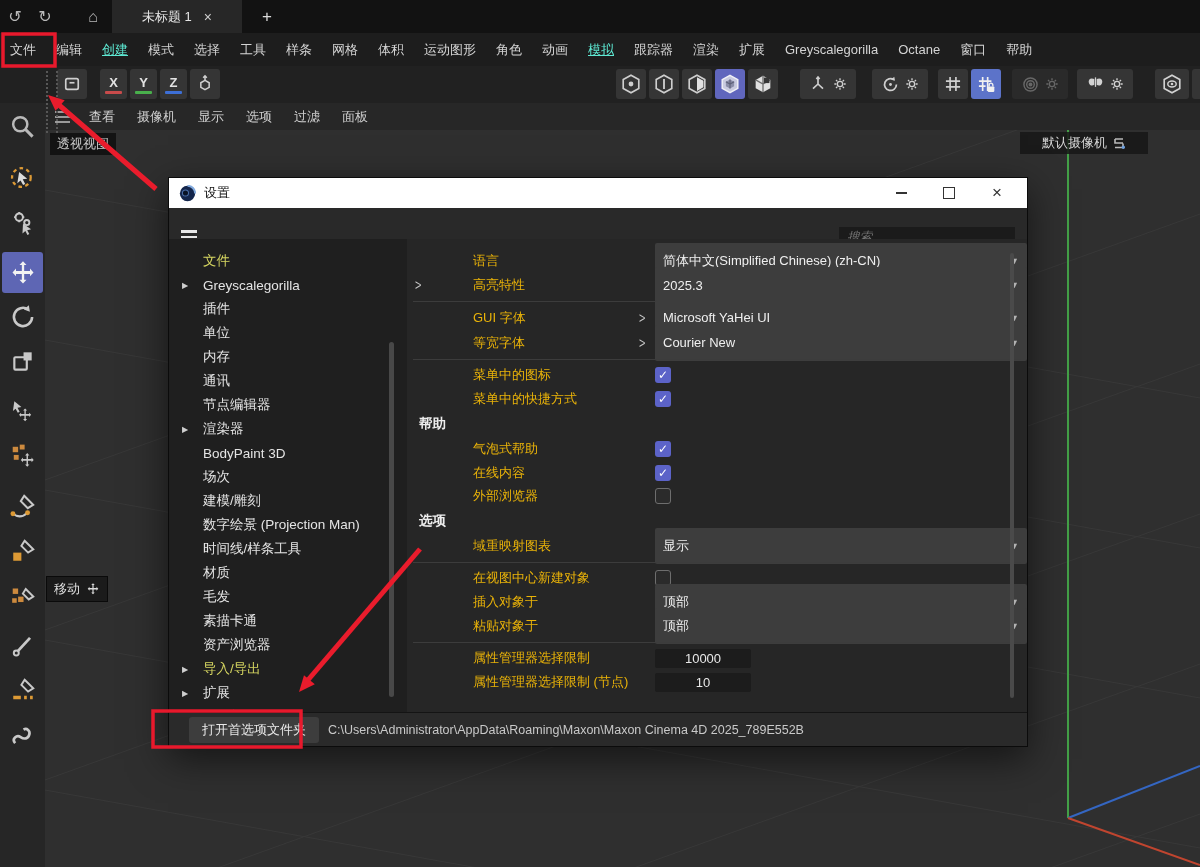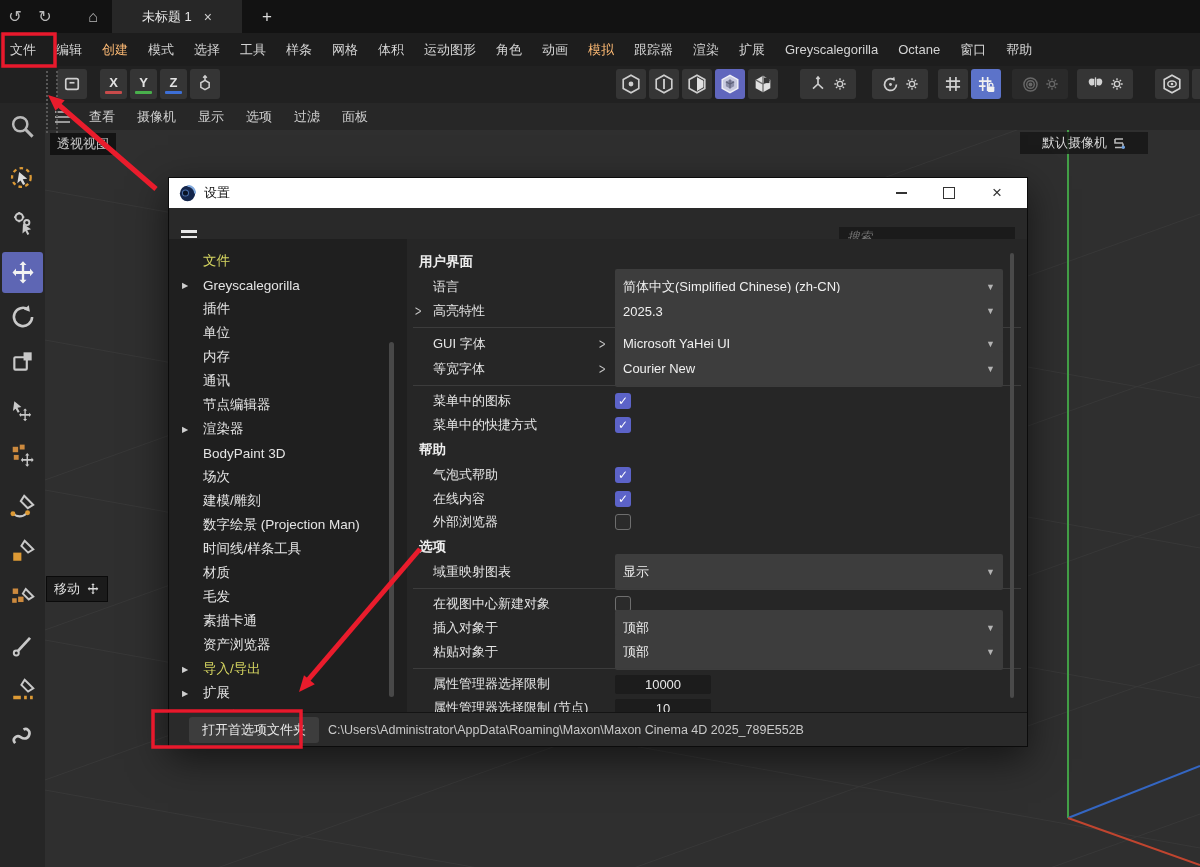--- a/index.html
+++ b/index.html
@@ -11,21 +11,21 @@
   .tbtn{width:30px;text-align:center;color:#b9b9b9;font-size:16px;line-height:33px;}
   .doc-tab{position:absolute;left:112px;top:0;height:33px;width:130px;background:#272727;
            display:flex;align-items:center;justify-content:center;gap:12px;color:#e6e6e6;font-size:13px;}
   .doc-tab .x{color:#cfcfcf;font-size:14px;}
   .addtab{position:absolute;left:252px;top:0;width:30px;line-height:33px;text-align:center;color:#dcdcdc;font-size:17px;}
 
   
   .menubar{position:absolute;left:0;top:33px;width:100%;height:33px;background:#1d1d1d;
            display:flex;align-items:center;font-size:13px;color:#d4d4d4;}
   .mitem{padding:0 10px;line-height:33px;white-space:nowrap;}
-  .mitem.hl{color:#fdba74;}
+  .mitem.hl{color:#5eead4;text-decoration:underline;}
 
   
   .toolbar{position:absolute;left:0;top:66px;width:100%;height:37px;background:#212121;}
   .dots{position:absolute;left:46px;top:71px;width:8px;height:62px;border-left:2px dotted #575757;border-right:2px dotted #575757;z-index:1;}
   .ibtn{width:30px;height:30px;background:#353535;border-radius:3px;display:flex;align-items:center;justify-content:center;}
   .ibtn.sel{background:#6066bd;}
   .ibtn.selblue{background:#5c73c9;}
   .wide{width:56px;gap:4px;}
   .grp{position:absolute;top:3px;display:flex;gap:3px;align-items:center;}
   .axbtn{width:27px;height:30px;background:#353535;border-radius:3px;display:flex;flex-direction:column;align-items:center;justify-content:center;color:#e2e2e2;font-weight:bold;font-size:13px;}
@@ -64,21 +64,21 @@
   .dbody{position:absolute;left:0;right:0;top:61px;bottom:33px;display:flex;}
   .dtree{width:238px;background:#1f1f1f;position:relative;padding-top:10px;font-size:13.5px;flex:none;}
   .titem{height:24px;display:flex;align-items:center;padding-left:34px;color:#e4e4e4;position:relative;white-space:nowrap;}
   .titem .arr{position:absolute;left:13px;font-size:8px;color:#cfcfcf;}
   .titem.sel,.titem.hlz{color:#d6d661;}
   .tscroll{position:absolute;right:13px;top:103px;width:5px;height:355px;background:#484848;border-radius:3px;}
   .dcontent{flex:1;position:relative;background:#262626;padding-top:10px;overflow:hidden;font-size:13px;}
   .chead{height:26px;line-height:26px;padding-left:12px;font-weight:bold;color:#ededed;font-size:13.5px;}
   .crow{height:24px;display:flex;align-items:center;padding-left:26px;position:relative;}
   .crow.tall{height:25px;}
-  .crow .lbl{width:182px;color:#e5e5e5;flex:none;white-space:nowrap;}
+  .crow .lbl{width:182px;color:#eab308;flex:none;white-space:nowrap;margin-left:40px;}
   .crow .lbl.short{width:166px;}
   .lchev{position:absolute;left:8px;color:#c9c9c9;font-size:11px;transform:scaleY(1.25);}
   .pchev{width:16px;color:#c9c9c9;font-size:11px;transform:scaleY(1.25);flex:none;}
   .dd{width:388px;height:36px;background:#3d3d3d;border-radius:2px;display:flex;align-items:center;padding:0 8px;color:#efefef;box-sizing:border-box;}
   .dd .caret{margin-left:auto;font-size:9px;color:#b3b3b3;}
   .cb{width:16px;height:16px;border-radius:3px;background:#5c63c8;color:#fff;font-size:12px;display:flex;align-items:center;justify-content:center;}
   .cb.off{background:#2b2b2b;border:1px solid #6e6e6e;color:transparent;box-sizing:border-box;}
   .numin{width:96px;height:19px;background:#1c1c1c;color:#e8e8e8;text-align:center;line-height:19px;border-radius:2px;}
   .hdiv{height:8px;position:relative;}
   .hdiv:after{content:"";position:absolute;left:6px;right:6px;top:50%;border-top:1px solid #3c3c3c;}
@@ -531,21 +531,20 @@
             <span>扩展</span>
           </div>
         <div class="titem">
             <span class="arr">▶</span>
             <span>界面颜色</span>
           </div>
         <div class="tscroll"></div>
       </div>
 
       <div class="dcontent">
-        <div class="chead">用户界面</div>
 
         <div class="crow">
           <span class="lbl">语言</span>
           <div class="dd">
             <span>简体中文(Simplified Chinese) (zh-CN)</span>
             <span class="caret">▼</span>
           </div>
         </div>
         <div class="crow">
           <span class="lchev">&gt;</span>

